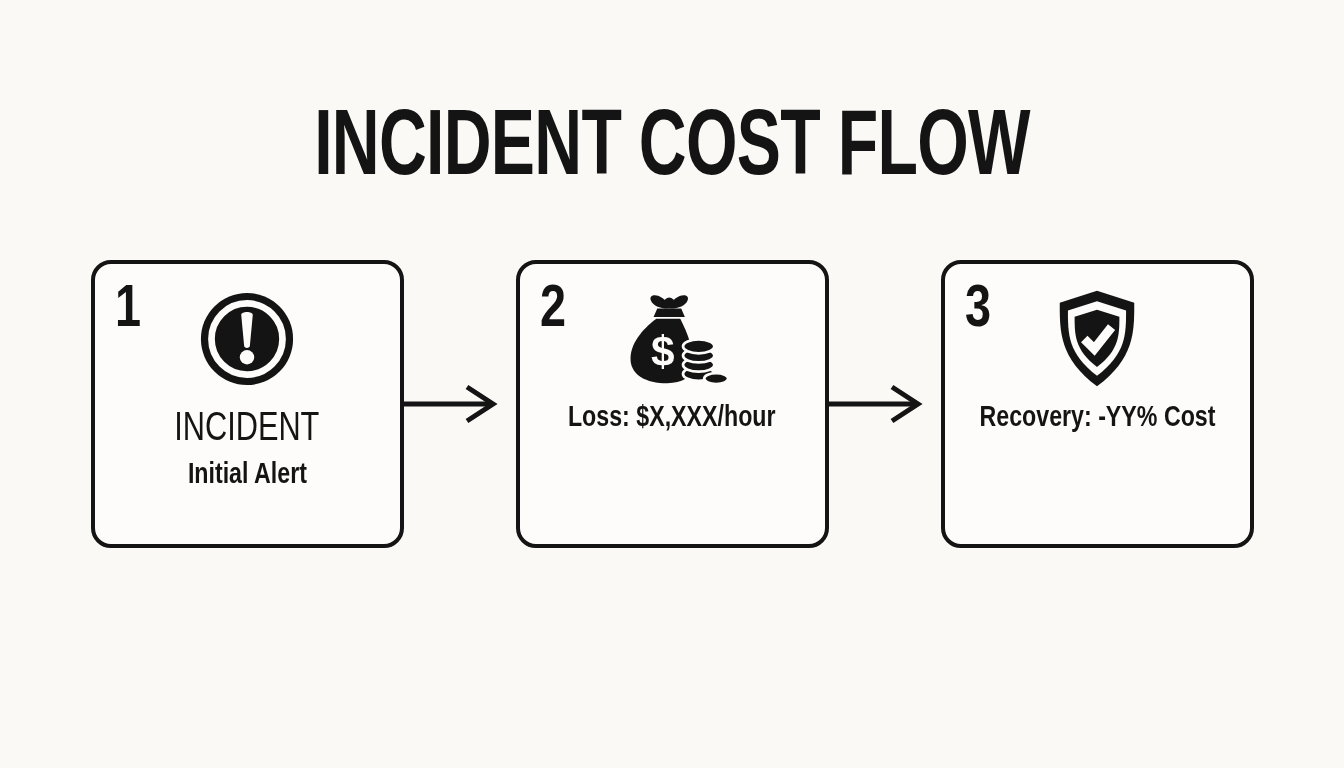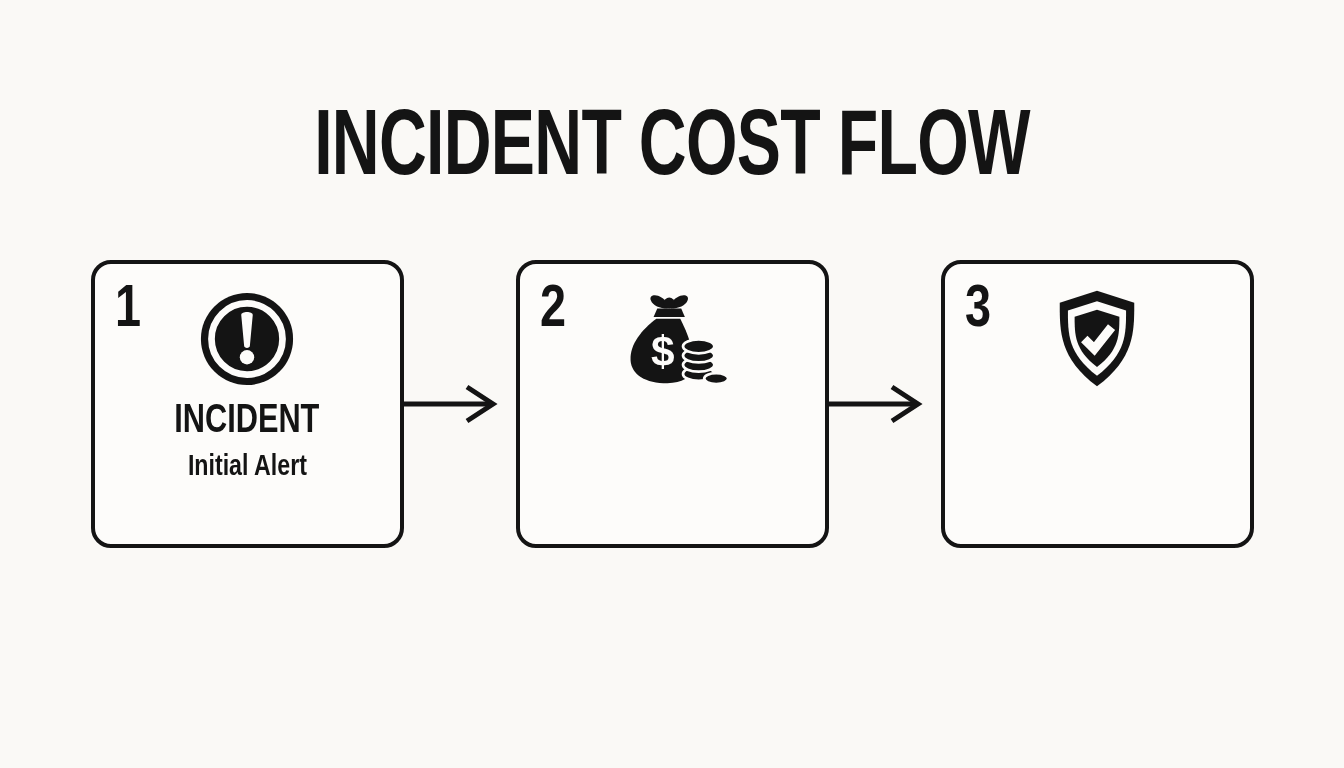--- a/index.html
+++ b/index.html
@@ -65,23 +65,23 @@
   }
 
   .icon-wrap {
     height: 102px;
     display: flex;
     align-items: center;
     justify-content: center;
   }
 
   .card-title {
-    margin-top: 8px;
+    margin-top: 16px;
     font-size: 41px;
-    font-weight: bold;
+    font-weight: normal;
     line-height: 1;
     text-align: center;
   }
 
   .card-sub {
     margin-top: 12px;
     font-size: 29px;
     font-weight: 600;
     line-height: 1;
     text-align: center;
@@ -138,34 +138,36 @@
         <text x="53" y="81" text-anchor="middle" font-family="Liberation Sans, sans-serif" font-size="46" font-weight="bold" fill="#fdfcfa">$</text>
 
         <ellipse cx="92" cy="90" rx="17" ry="7.5" fill="#141414" stroke="#fdfcfa" stroke-width="3"></ellipse>
         <ellipse cx="92" cy="80" rx="17" ry="7.5" fill="#141414" stroke="#fdfcfa" stroke-width="3"></ellipse>
         <ellipse cx="92" cy="70" rx="17" ry="7.5" fill="#141414" stroke="#fdfcfa" stroke-width="3"></ellipse>
         <ellipse cx="92" cy="60" rx="17" ry="7.5" fill="#141414" stroke="#fdfcfa" stroke-width="3"></ellipse>
 
         <ellipse cx="111" cy="95" rx="13" ry="6" fill="#141414" stroke="#fdfcfa" stroke-width="3"></ellipse>
       </svg>
     </div>
+    <div class="card-sub"><span class="cond80">Loss: $X,XXX/hour</span></div>
   </div>
 
   <div class="arrow">
     <svg width="112" height="44" viewBox="0 0 112 44" aria-hidden="true">
       <path d="M0 22 H85" stroke="#141414" stroke-width="5" fill="none"></path>
       <path d="M63 5 L89 22 L63 39" stroke="#141414" stroke-width="5" fill="none" stroke-linejoin="miter"></path>
     </svg>
   </div>
 
   <div class="card">
     <span class="num">3</span>
     <div class="icon-wrap">
       <svg width="92" height="100" viewBox="0 0 100 110" aria-hidden="true">
         <path d="M50 2 L91 15 C91 48 91 76 50 107 C9 76 9 48 9 15 Z" fill="#141414"></path>
         <path d="M50 2 L91 15 C91 48 91 76 50 107 C9 76 9 48 9 15 Z" fill="#fdfcfa" transform="translate(50,54) scale(0.78) translate(-50,-54)"></path>
         <path d="M50 2 L91 15 C91 48 91 76 50 107 C9 76 9 48 9 15 Z" fill="#141414" transform="translate(50,54) scale(0.60) translate(-50,-54)"></path>
         <path d="M36 55 L47 66 L66 42" stroke="#fdfcfa" stroke-width="10" fill="none" stroke-linecap="butt" stroke-linejoin="miter"></path>
       </svg>
     </div>
+    <div class="card-sub"><span class="cond80">Recovery: -YY% Cost</span></div>
   </div>
 
 </div>
 
 </body></html>

